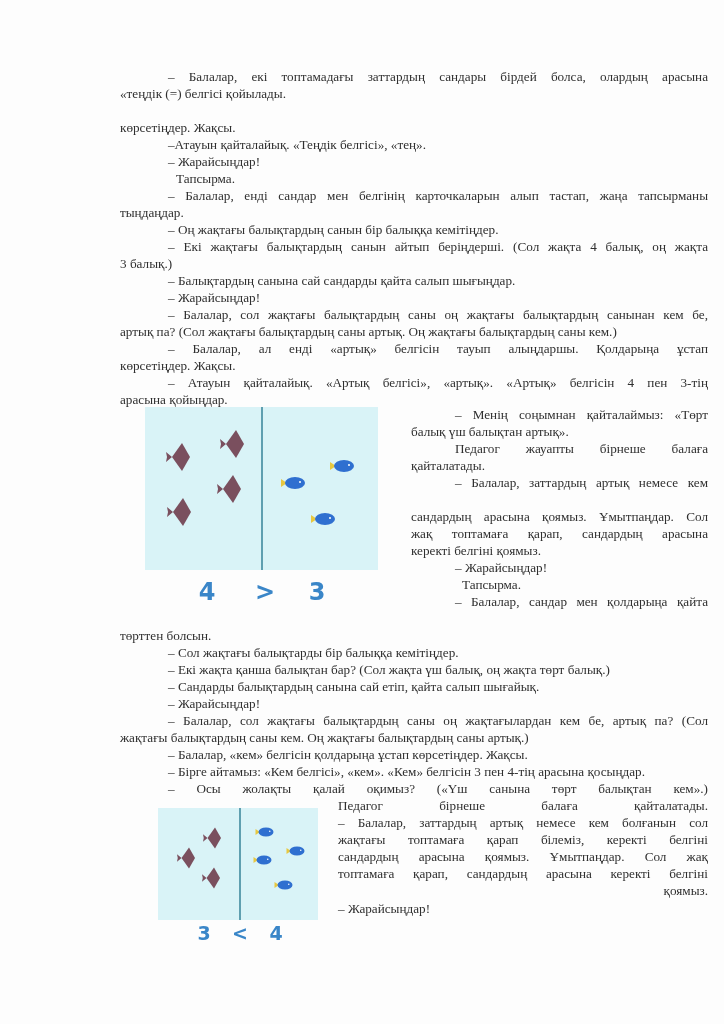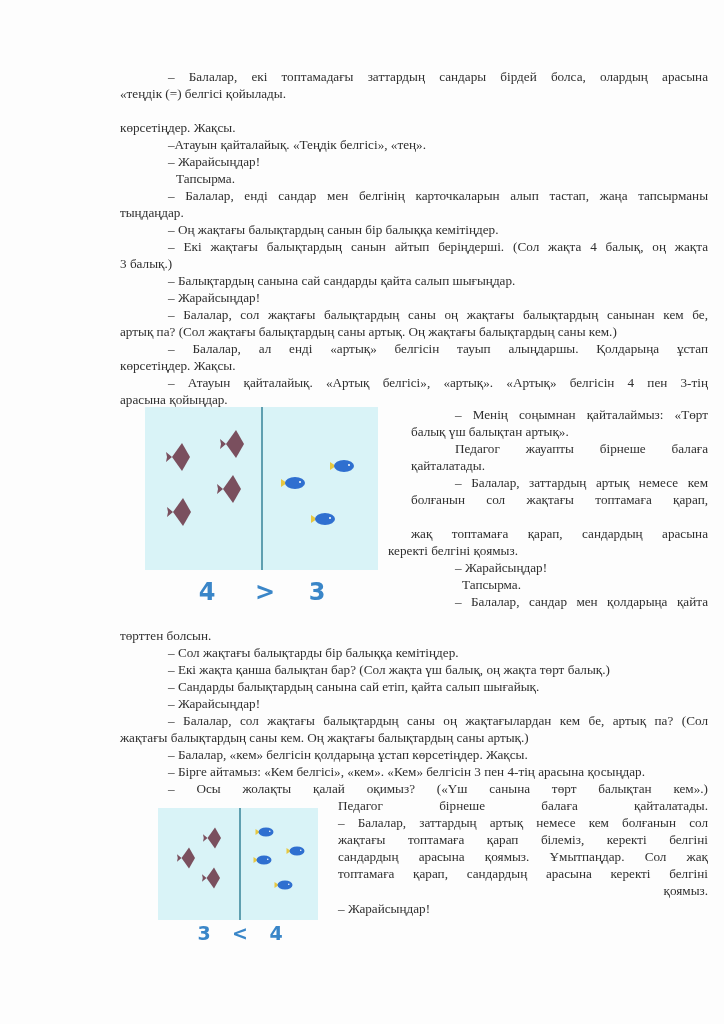--- a/index.html
+++ b/index.html
@@ -77,23 +77,23 @@
   </div>
   <div class="lbl" style="left:192px;top:578px;width:30px;font-size:24px;">4</div>
   <div class="lbl" style="left:250px;top:578px;width:30px;font-size:24px;">&gt;</div>
   <div class="lbl" style="left:302px;top:578px;width:30px;font-size:24px;">3</div>
 
   <div class="line just" style="left:455px;top:406px;width:253px;">– Менің соңымнан қайталаймыз: «Төрт</div>
   <div class="line" style="left:411px;top:423px;">балық үш балықтан артық».</div>
   <div class="line just" style="left:455px;top:440px;width:253px;">Педагог жауапты бірнеше балаға</div>
   <div class="line" style="left:411px;top:457px;">қайталатады.</div>
   <div class="line just" style="left:455px;top:474px;width:253px;">– Балалар, заттардың артық немесе кем</div>
-  <div class="line just" style="left:411px;top:491px;width:297px;">болғанын сол жақтағы топтамаға қарап,</div>
+  <div class="line just" style="left:411px;top:508px;width:297px;">сандардың арасына қоямыз. Ұмытпаңдар. Сол</div>
   <div class="line just" style="left:411px;top:525px;width:297px;">жақ топтамаға қарап, сандардың арасына</div>
-  <div class="line" style="left:388px;top:542px;">керекті белгіні қоямыз.</div>
+  <div class="line" style="left:411px;top:542px;">керекті белгіні қоямыз.</div>
   <div class="line" style="left:455px;top:559px;">– Жарайсыңдар!</div>
   <div class="line" style="left:462px;top:576px;">Тапсырма.</div>
   <div class="line just" style="left:455px;top:593px;width:253px;">– Балалар, сандар мен қолдарыңа қайта</div>
 
   <div class="line" style="left:120px;top:627px;">төрттен болсын.</div>
   <div class="line" style="left:168px;top:644px;">– Сол жақтағы балықтарды бір балыққа кемітіңдер.</div>
   <div class="line" style="left:168px;top:661px;">– Екі жақта қанша балықтан бар? (Сол жақта үш балық, оң жақта төрт балық.)</div>
   <div class="line" style="left:168px;top:678px;">– Сандарды балықтардың санына сай етіп, қайта салып шығайық.</div>
   <div class="line" style="left:168px;top:695px;">– Жарайсыңдар!</div>
   <div class="line just" style="left:168px;top:712px;width:540px;">– Балалар, сол жақтағы балықтардың саны оң жақтағылардан кем бе, артық па? (Сол</div>

